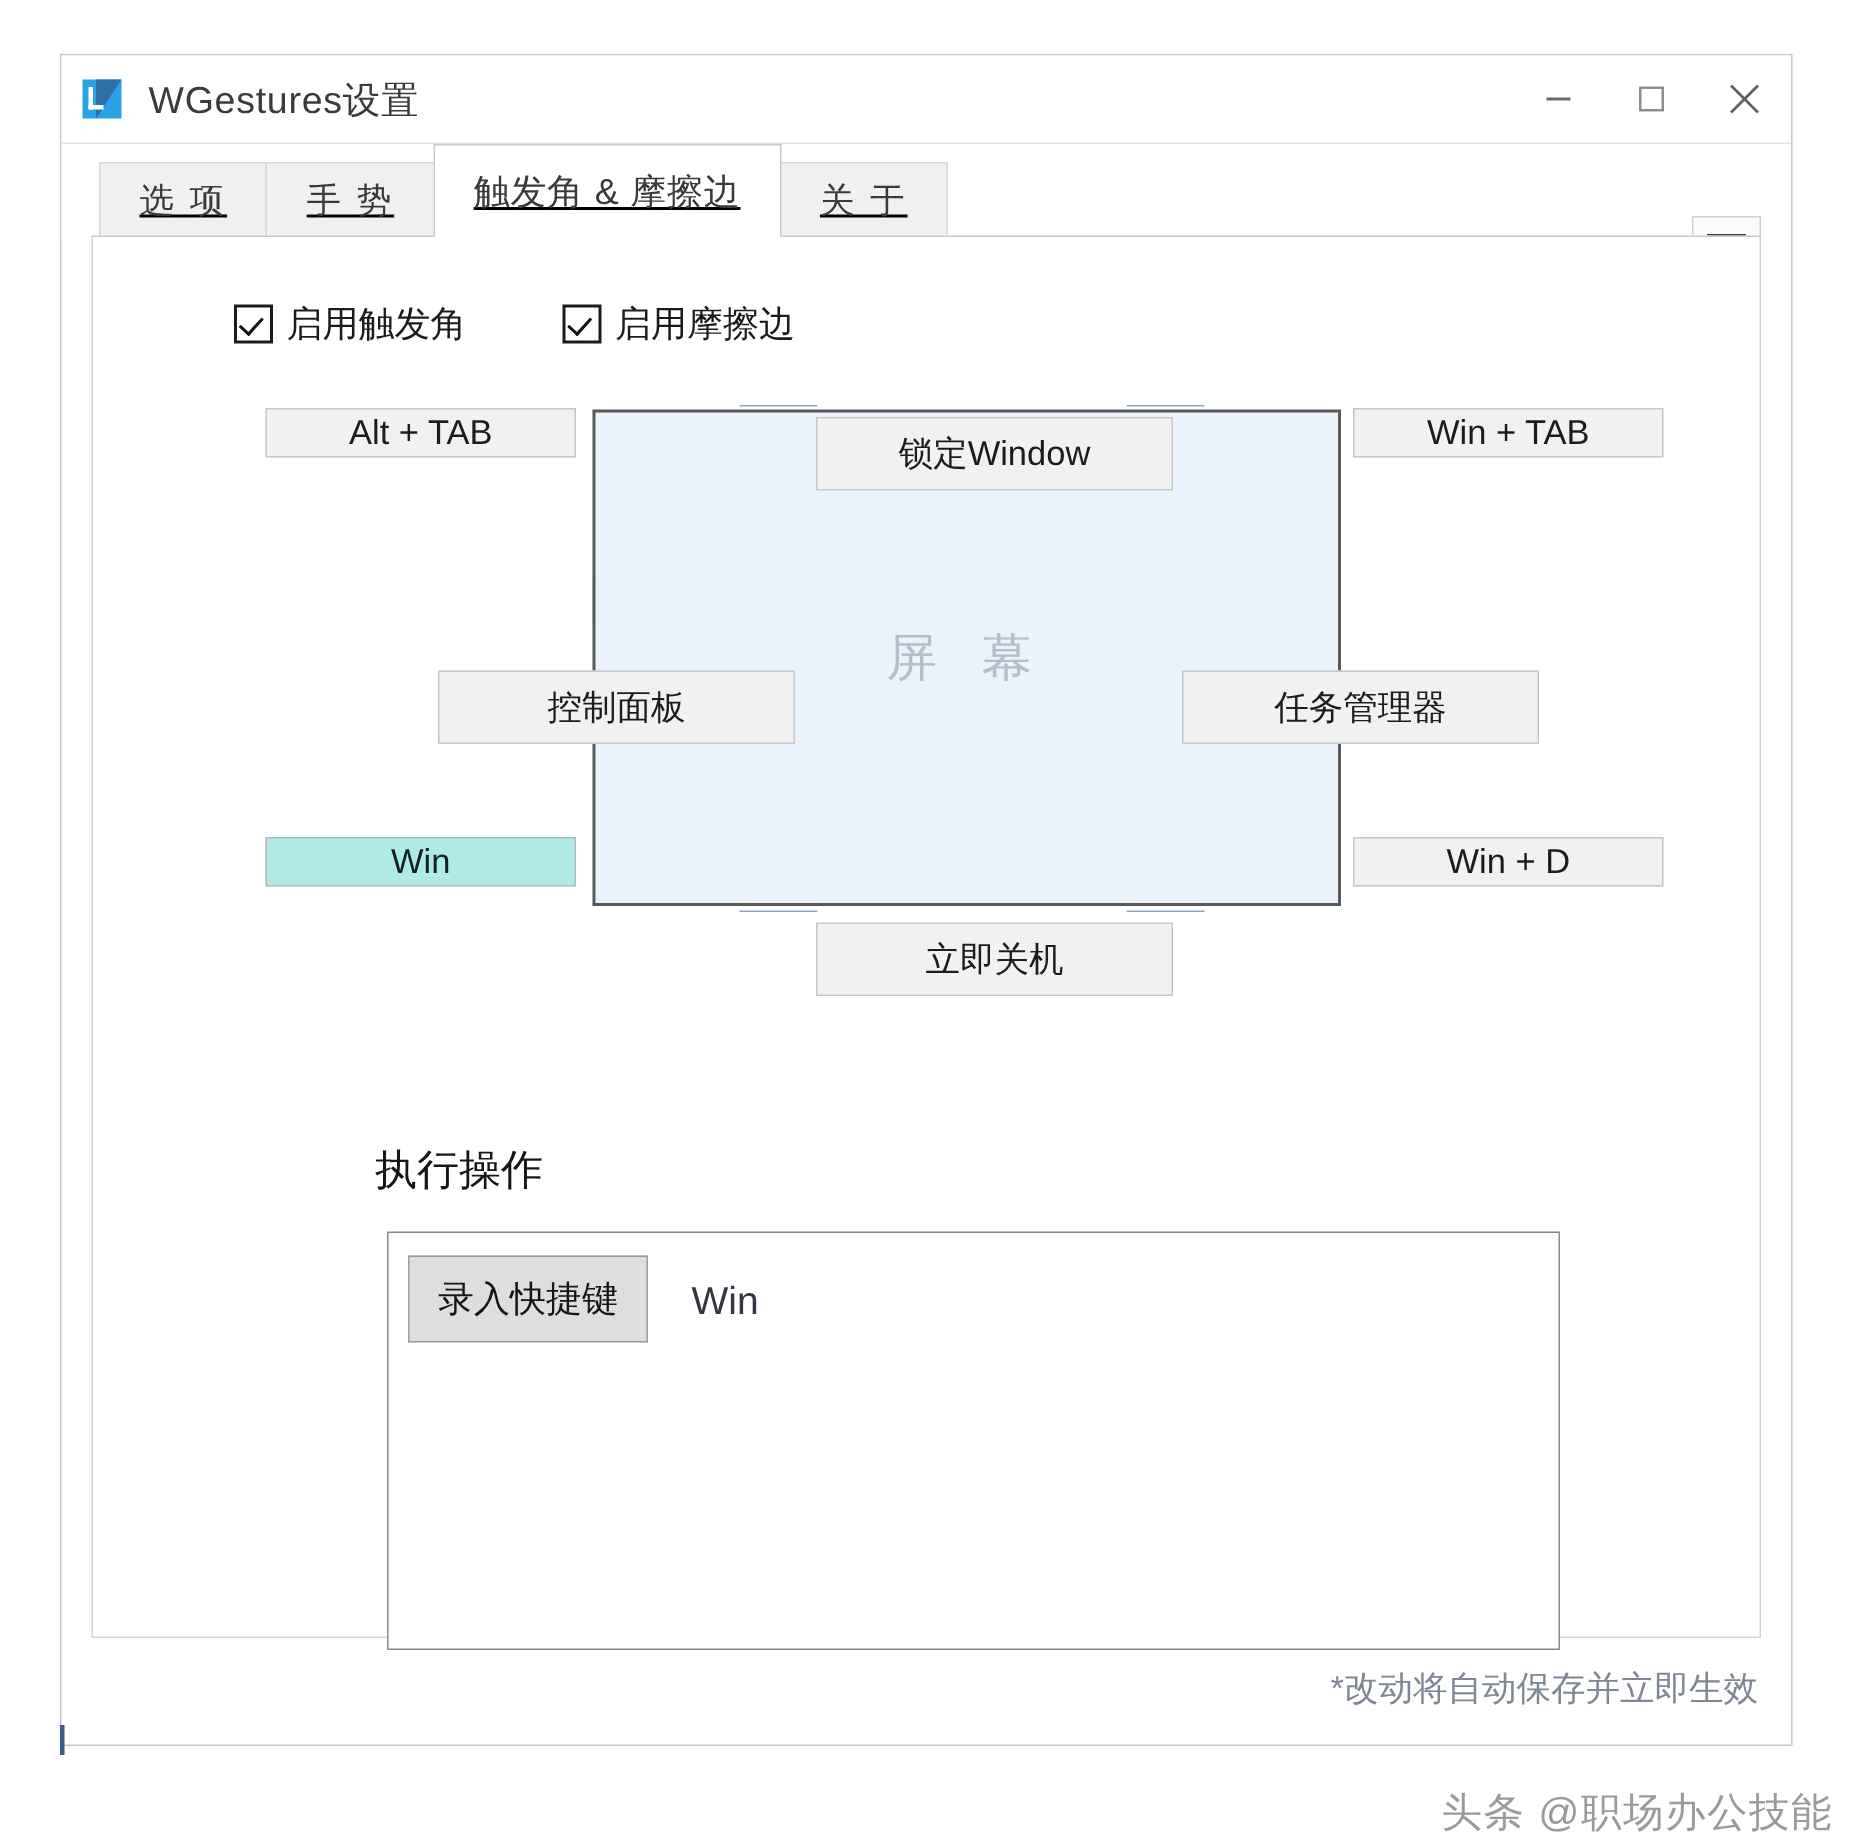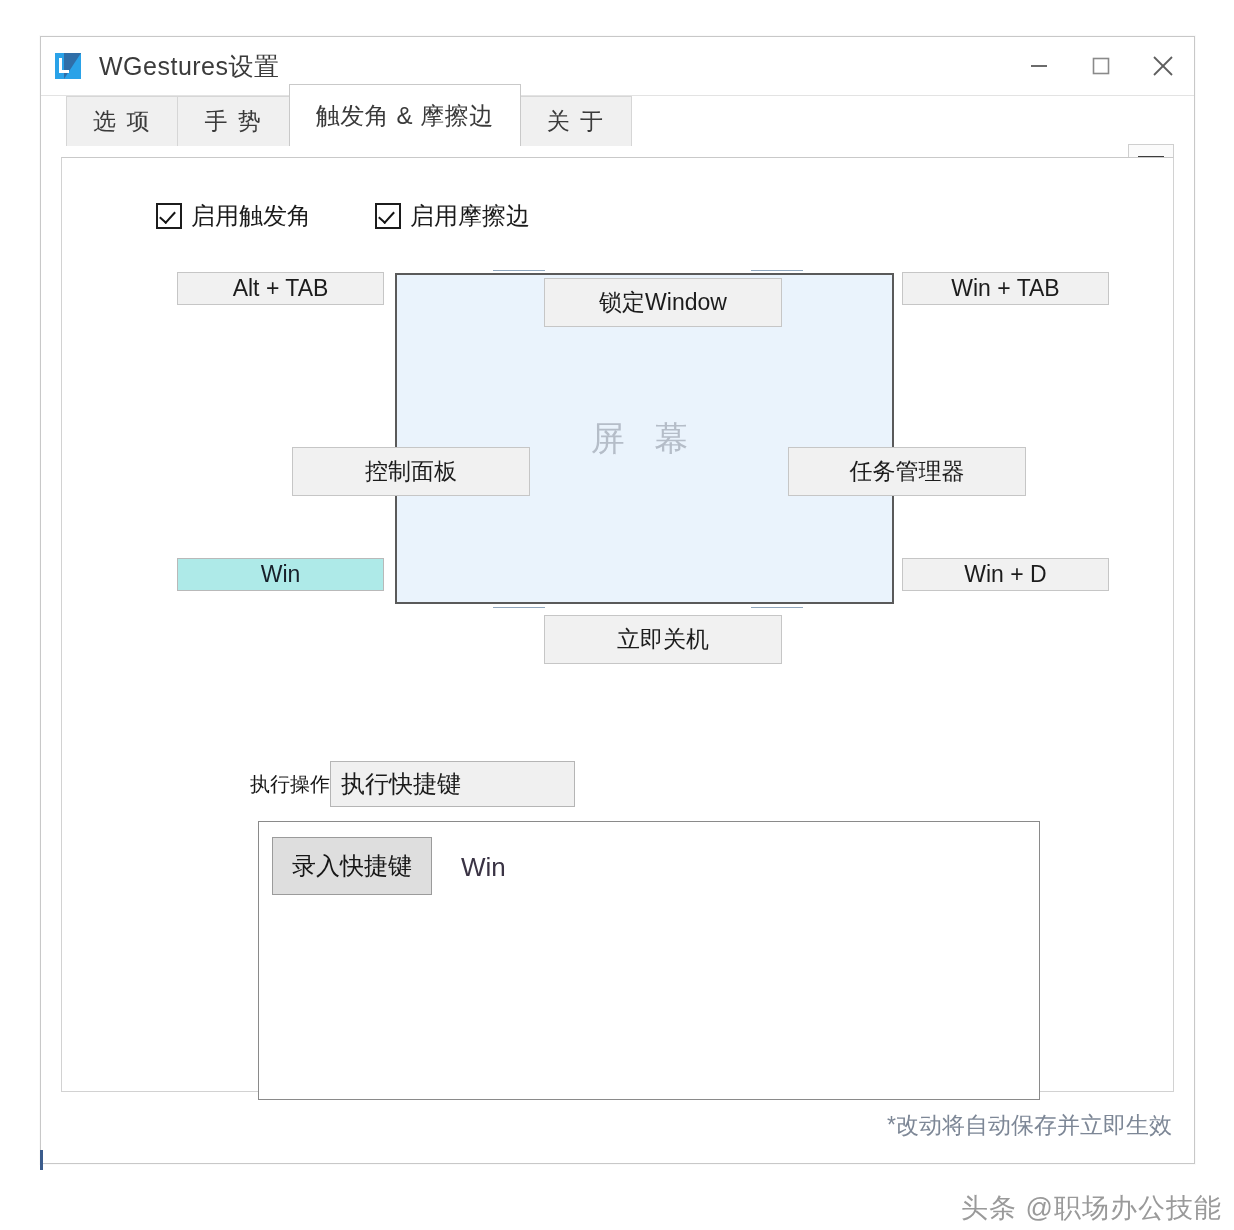--- a/index.html
+++ b/index.html
@@ -101,23 +101,24 @@
   #tab-area {
     position: relative;
     height: 62px;
     background: #ffffff;
     padding-left: 25px;
     box-sizing: border-box;
   }
   #tab-strip {
     position: absolute;
     left: 25px;
-    bottom: 12px;
+    bottom: 0;
     display: flex;
     align-items: flex-end;
+    text-decoration: underline;
   }
   .tab {
     height: 50px;
     min-width: 108px;
     padding: 0 26px;
     display: flex;
     align-items: center;
     justify-content: center;
     font-size: 23px;
     color: #3a3a3a;
@@ -284,22 +285,23 @@
 
   
   #action-row {
     position: absolute;
     left: 188px;
     top: 603px;
     display: flex;
     align-items: center;
   }
   #action-label {
-    font-size: 20px;
+    font-size: 28px;
     color: #161616;
+    margin-right: 16px;
     white-space: nowrap;
   }
   #action-select {
     width: 245px;
     height: 46px;
     background: #f0f0f0;
     border: 1px solid #b5b5b5;
     box-sizing: border-box;
     display: flex;
     align-items: center;
@@ -472,26 +474,20 @@
         <div class="corner-btn" id="btn-bottom-right">Win + D</div>
 
         <div class="edge-btn" id="btn-top-center">锁定Window</div>
         <div class="edge-btn" id="btn-left-center">控制面板</div>
         <div class="edge-btn" id="btn-right-center">任务管理器</div>
         <div class="edge-btn" id="btn-bottom-center">立即关机</div>
       </div>
 
       <div id="action-row">
         <div id="action-label">执行操作</div>
-        <div id="action-select">
-          <span id="action-select-value">执行快捷键</span>
-          <svg id="action-select-chevron" width="22" height="14" viewBox="0 0 22 14">
-            <polyline points="2,3 11,11 20,3" fill="none" stroke="#2a2a2a" stroke-width="1.8"></polyline>
-          </svg>
-        </div>
       </div>
 
       <div id="shortcut-box">
         <div id="record-shortcut-button">录入快捷键</div>
         <div id="shortcut-value">Win</div>
       </div>
 
     </div>
 
     <div id="footer-note">*改动将自动保存并立即生效</div>

